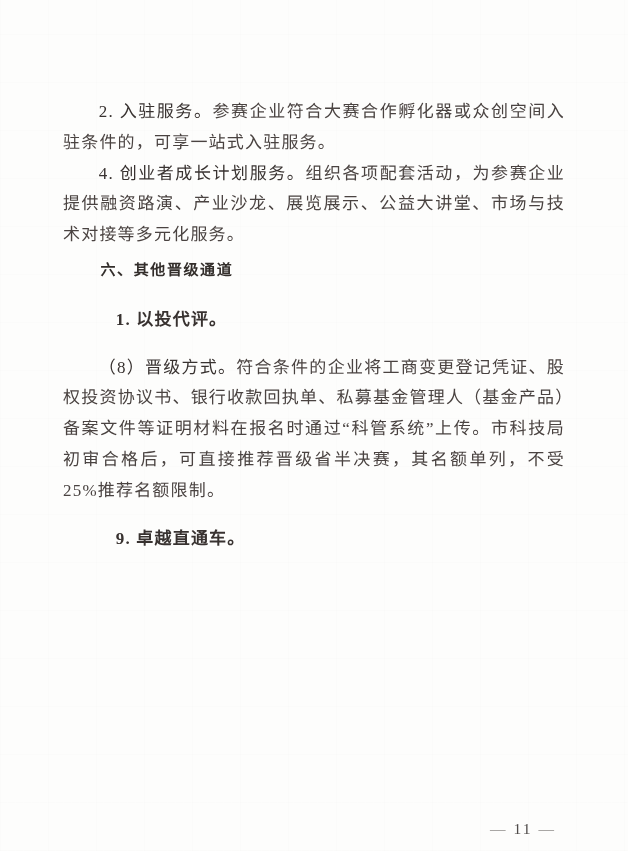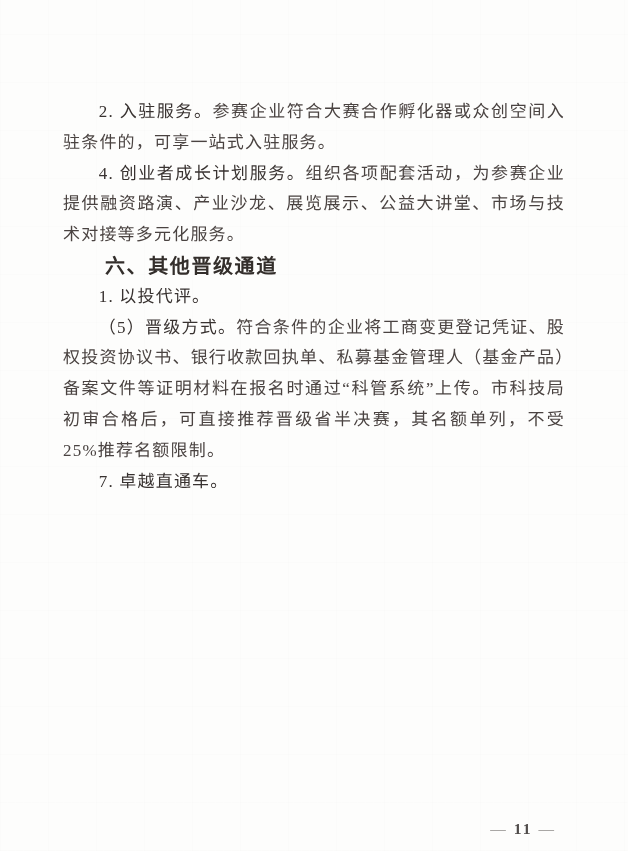--- a/index.html
+++ b/index.html
@@ -37,68 +37,67 @@
   }
   .para {
     margin: 0;
     text-indent: 2.1em;
   }
   .lead {
     font-weight: 400;
     color: #383230;
   }
   .section-heading {
-    margin: 0;
+    margin: 6px;
     text-indent: 2.1em;
     font-weight: 700;
     color: #332e2b;
-    font-family: Liberation Serif, serif;
-    font-size: 20px;
+    font-family: Liberation Mono, monospace;
+    font-size: 15px;
     letter-spacing: 1.6px;
   }
   .sub-heading {
-    margin: 0;
+    margin: 17px;
     text-indent: 2.1em;
-    font-weight: 400;
+    font-weight: 700;
     color: #383230;
   }
   .footer {
     position: absolute;
     top: 820px;
     right: 72px;
     font-size: 15.5px;
     letter-spacing: 2px;
     color: #5a5553;
   }
   .footer .dash {
     color: #8d8a88;
   }
   .footer .num {
     padding: 0 6px;
     color: #4f4b49;
-    font-weight: bold;
   }
 </style>
 </head>
 <body>
 
 <div class="page">
   <div class="content">
 
     <p class="para"><span class="lead">2. 入驻服务。</span><span>参赛企业符合大赛合作孵化器或众创空间入驻条件的，可享一站式入驻服务。</span></p>
 
     <p class="para"><span class="lead">4. 创业者成长计划服务。</span><span>组织各项配套活动，为参赛企业提供融资路演、产业沙龙、展览展示、公益大讲堂、市场与技术对接等多元化服务。</span></p>
 
 
     <p class="section-heading">六、其他晋级通道</p>
 
     <p class="sub-heading">1. 以投代评。</p>
 
 
 
-    <p class="para"><span class="lead">（5）晋级方式。</span><span>符合条件的企业将工商变更登记凭证、股权投资协议书、银行收款回执单、私募基金管理人（基金产品）备案文件等证明材料在报名时通过“科管系统”上传。市科技局初审合格后，可直接推荐晋级省半决赛，其名额单列，不受 25%推荐名额限制。</span></p>
+    <p class="para"><span class="lead">（8）晋级方式。</span><span>符合条件的企业将工商变更登记凭证、股权投资协议书、银行收款回执单、私募基金管理人（基金产品）备案文件等证明材料在报名时通过“科管系统”上传。市科技局初审合格后，可直接推荐晋级省半决赛，其名额单列，不受 25%推荐名额限制。</span></p>
 
-    <p class="sub-heading">7. 卓越直通车。</p>
+    <p class="sub-heading">9. 卓越直通车。</p>
 
   </div>
 
   <div class="footer"><span class="dash">—</span><span class="num">11</span><span class="dash">—</span></div>
 </div>
 
 </body></html>

